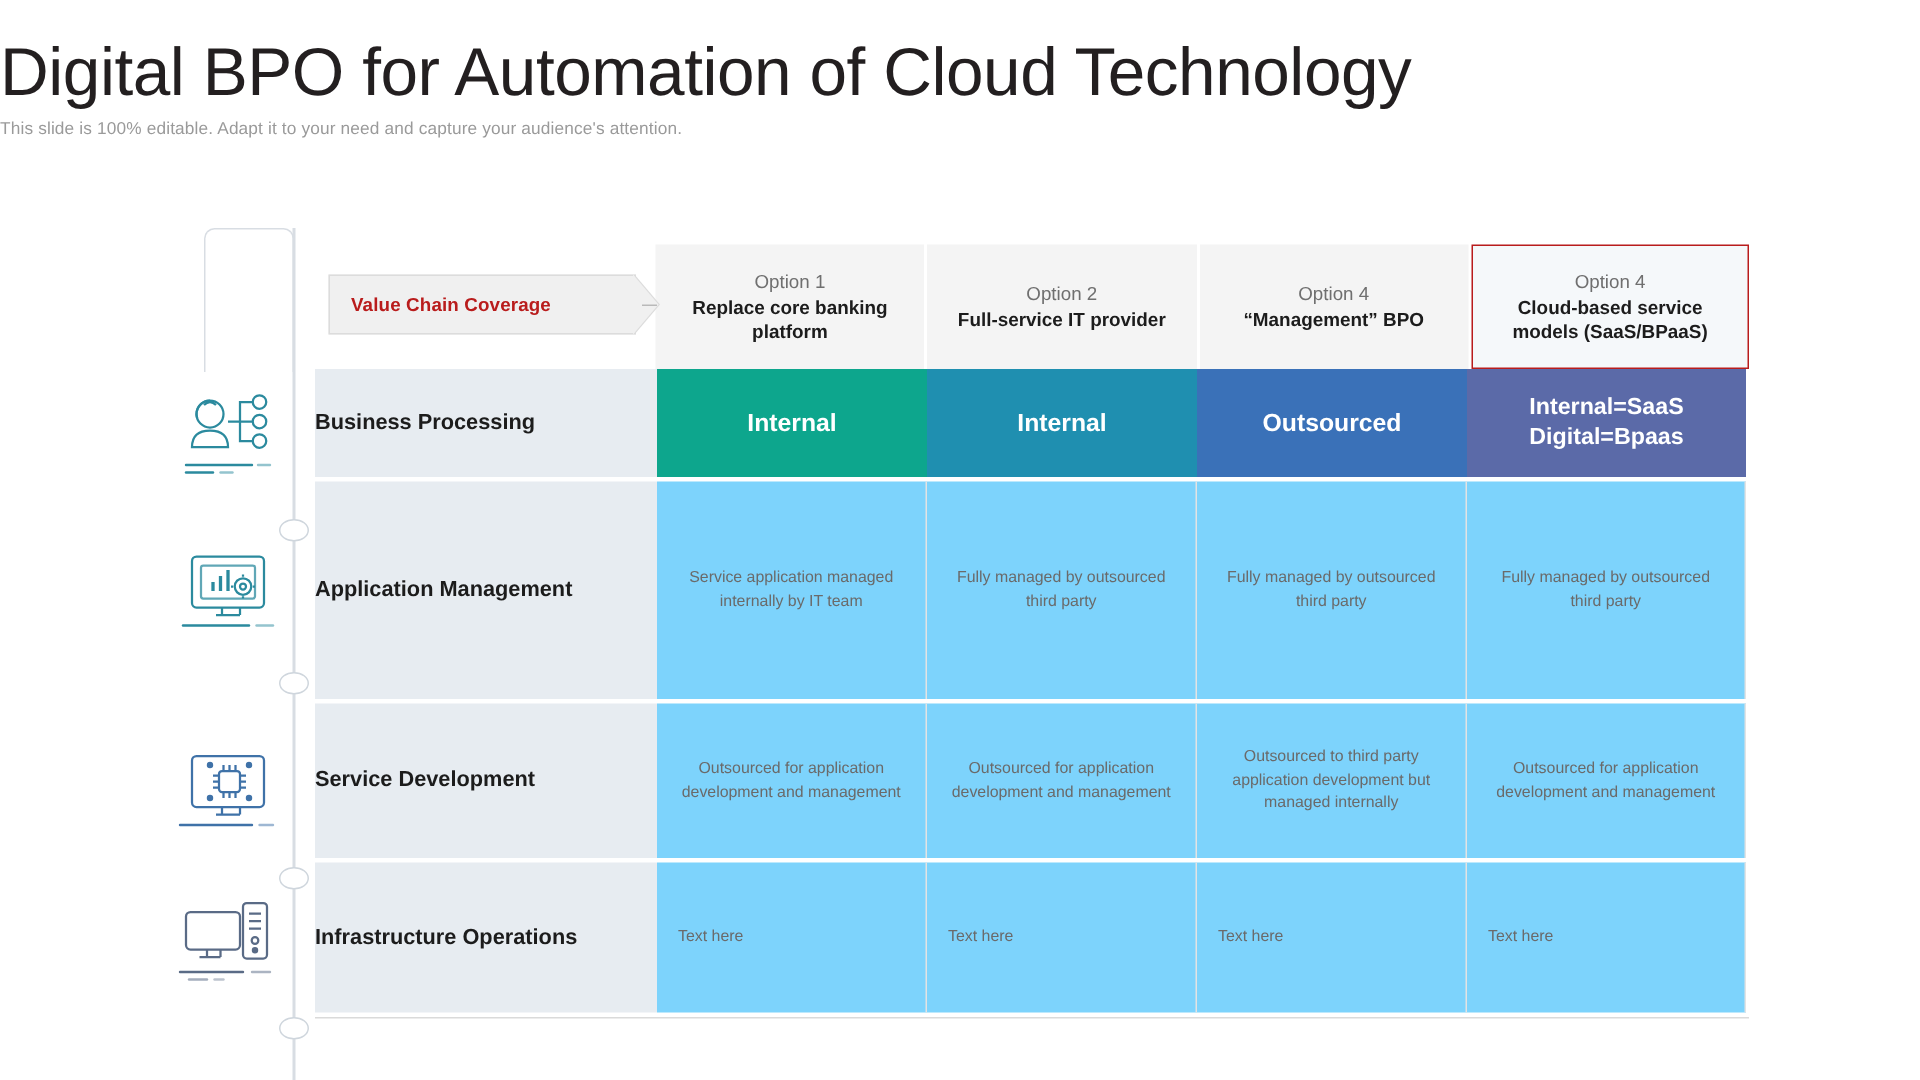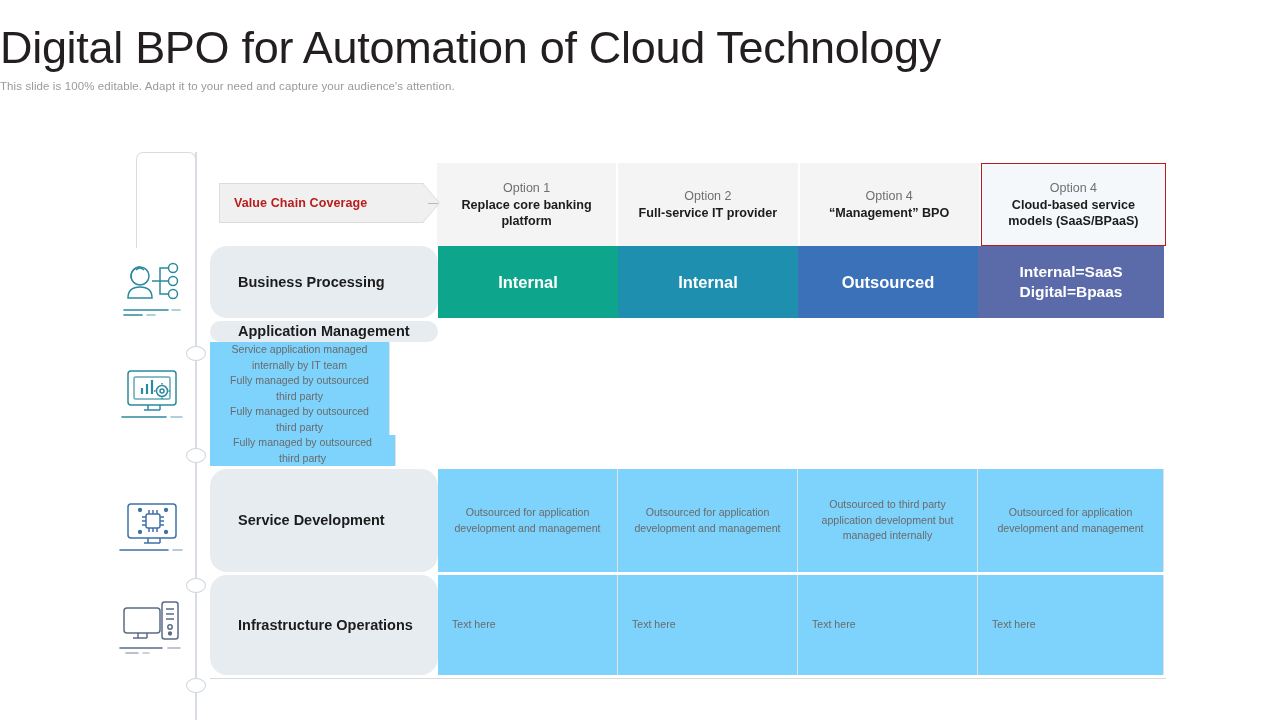--- a/index.html
+++ b/index.html
@@ -75,21 +75,21 @@
   .opt-cell.gap{margin-left:2px;}
   .opt-cell.highlight{
     background:#f5f8fa;border:1px solid #b91c1c;width:186px;
   }
   .opt-num{font-size:12.5px;color:#6f6f6f;line-height:17px;}
   .opt-name{font-size:12.6px;font-weight:bold;color:#1c1c1c;line-height:16px;}
 
   
   .lbl-cell{
     width:228px;background:#e7ecf1;box-sizing:border-box;
-    display:flex;align-items:center;padding-left:28px;border-radius:17px;
+    display:flex;align-items:center;padding-left:0;
   }
   .lbl-cell span{
     font-size:14.5px;font-weight:bold;color:#1c1c1c;line-height:21px;
   }
 
   
   .cell{
     width:180px;box-sizing:border-box;background:#7dd3fc;
     border-right:1px solid #e3e3e3;
     display:flex;align-items:center;
@@ -101,21 +101,21 @@
 
   
   .bp-row{height:72px;}
   .bp-cell{
     width:180px;height:72px;box-sizing:border-box;
     display:flex;align-items:center;justify-content:center;text-align:center;
     color:#ffffff;font-size:16.5px;font-weight:bold;
   }
   .bp-cell.wide{width:186px;font-size:15.5px;line-height:20px;}
 
-  .r-app{height:145px;flex-direction:column;}
+  .r-app{height:145px;}
   .r-sw{height:103px;}
   .r-infra{height:100px;}
   .rowgap{height:3px;background:#ffffff;}
 
   .tbl-bottom{
     position:absolute;left:210px;top:678px;width:956px;height:1.4px;background:#dadada;
   }
 </style>
 </head>
 <body>

